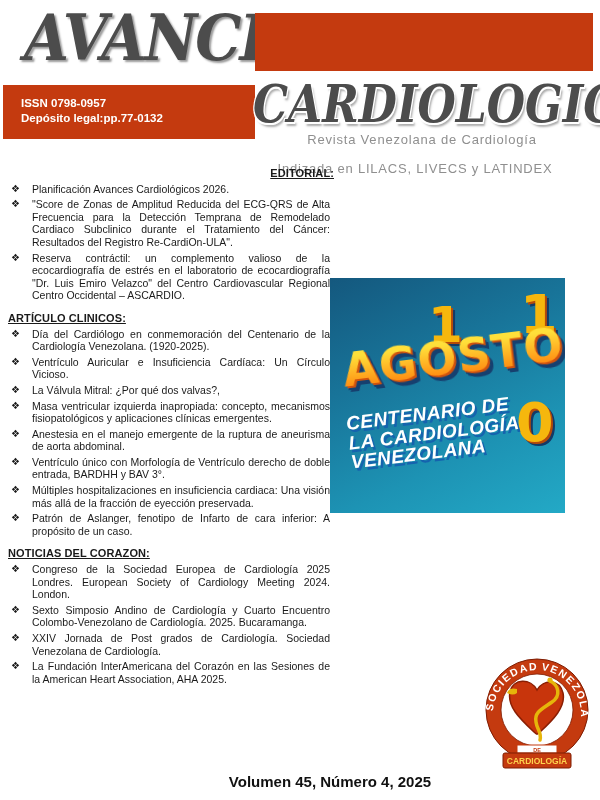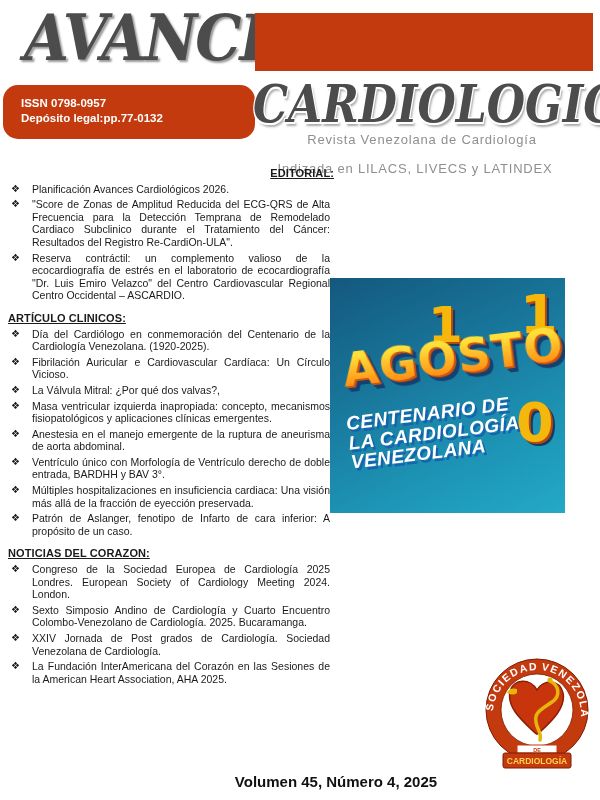--- a/index.html
+++ b/index.html
@@ -6,21 +6,21 @@
   body{width:600px;height:800px;position:relative;background:#ffffff;
        font-family:"Liberation Sans",sans-serif;color:#1a1a1a;overflow:hidden;}
   .abs{position:absolute;}
 
   
   .avances{left:24px;top:2px;font-family:"DejaVu Serif",serif;font-style:italic;font-weight:bold;
            font-size:58px;letter-spacing:-2px;color:#4c4c4c;transform:scaleY(1.08);transform-origin:left top;
            text-shadow:2px 2px 2px #9a9a9a;white-space:nowrap;}
   .red-bar{left:255px;top:13px;width:338px;height:58px;background:var(--red,#c43a0f);}
   .issn-box{left:3px;top:85px;width:252px;height:54px;background:var(--red,#c43a0f);
-            color:#ffffff;font-weight:bold;font-size:11.5px;line-height:15px;padding:11px 0 0 18px;box-sizing:border-box;border-radius:15px;}
+            color:#ffffff;font-weight:bold;font-size:11.5px;line-height:15px;padding:11px 0 0 18px;box-sizing:border-box;}
   .cardiologicos{left:253px;top:74px;font-family:"DejaVu Serif",serif;font-style:italic;font-weight:bold;
            font-size:44px;color:#4c4c4c;transform:scaleY(1.18);transform-origin:left top;white-space:nowrap;
            text-shadow:-1px -1px 0 #fff,1px -1px 0 #fff,-1px 1px 0 #fff,1px 1px 0 #fff,2px 3px 2px #aaaaaa;}
   .subtitle{color:#8f8f8f;font-size:13px;letter-spacing:0.8px;text-align:center;white-space:nowrap;}
   .sub1{left:247px;top:132px;width:350px;}
   .sub2{left:230px;top:161px;width:370px;}
 
   
   .toc{left:8px;top:167px;width:326px;font-size:10.5px;line-height:12.6px;}
   .toc-heading{font-weight:bold;text-decoration:underline;font-size:11px;margin:10px 0 3px 0;letter-spacing:0.1px;}
@@ -43,21 +43,21 @@
           color:transparent;-webkit-text-fill-color:transparent;
           filter:drop-shadow(2px 2px 0 #d0520e) drop-shadow(3px 4px 0 #16406f);}
   .p-caption{position:absolute;left:15px;top:136px;transform:rotate(-7deg);transform-origin:left top;
              color:#ffffff;font-weight:bold;font-style:italic;font-size:19px;line-height:19.5px;
              letter-spacing:0.5px;text-shadow:2px 3px 0 #1563ae;white-space:nowrap;}
 
   
   .logo{left:477px;top:652px;width:120px;height:124px;}
 
   
-  .volume{left:186px;top:773px;width:300px;text-align:center;font-weight:bold;font-size:15px;color:#111;}
+  .volume{left:180px;top:773px;width:300px;text-align:center;font-weight:bold;font-size:15px;color:#111;}
 </style>
 </head>
 <body>
 
 <div class="abs avances">AVANCES</div>
 <div class="abs red-bar"></div>
 <div class="abs issn-box">
   <div>ISSN 0798-0957</div>
   <div>Depósito legal:pp.77-0132</div>
 </div>
@@ -79,21 +79,21 @@
       <span class="bullet">❖</span>
       <span class="itext">Reserva contráctil: un complemento valioso de la ecocardiografía de estrés en el laboratorio de ecocardiografía "Dr. Luis Emiro Velazco" del Centro Cardiovascular Regional Centro Occidental – ASCARDIO.</span>
     </div>
     <div class="toc-heading">ARTÍCULO CLINICOS:</div>
     <div class="toc-item">
       <span class="bullet">❖</span>
       <span class="itext">Día del Cardiólogo en conmemoración del Centenario de la Cardiología Venezolana.  (1920-2025).</span>
     </div>
     <div class="toc-item">
       <span class="bullet">❖</span>
-      <span class="itext">Fibrilación Auricular e Cardiovascular Cardíaca: Un Círculo Vicioso.</span>
+      <span class="itext">Ventrículo Auricular e Insuficiencia Cardíaca: Un Círculo Vicioso.</span>
     </div>
     <div class="toc-item">
       <span class="bullet">❖</span>
       <span class="itext">La Válvula Mitral: ¿Por qué dos valvas?,</span>
     </div>
     <div class="toc-item">
       <span class="bullet">❖</span>
       <span class="itext">Masa ventricular izquierda inapropiada: concepto, mecanismos fisiopatológicos y aplicaciones clínicas emergentes.</span>
     </div>
     <div class="toc-item">

